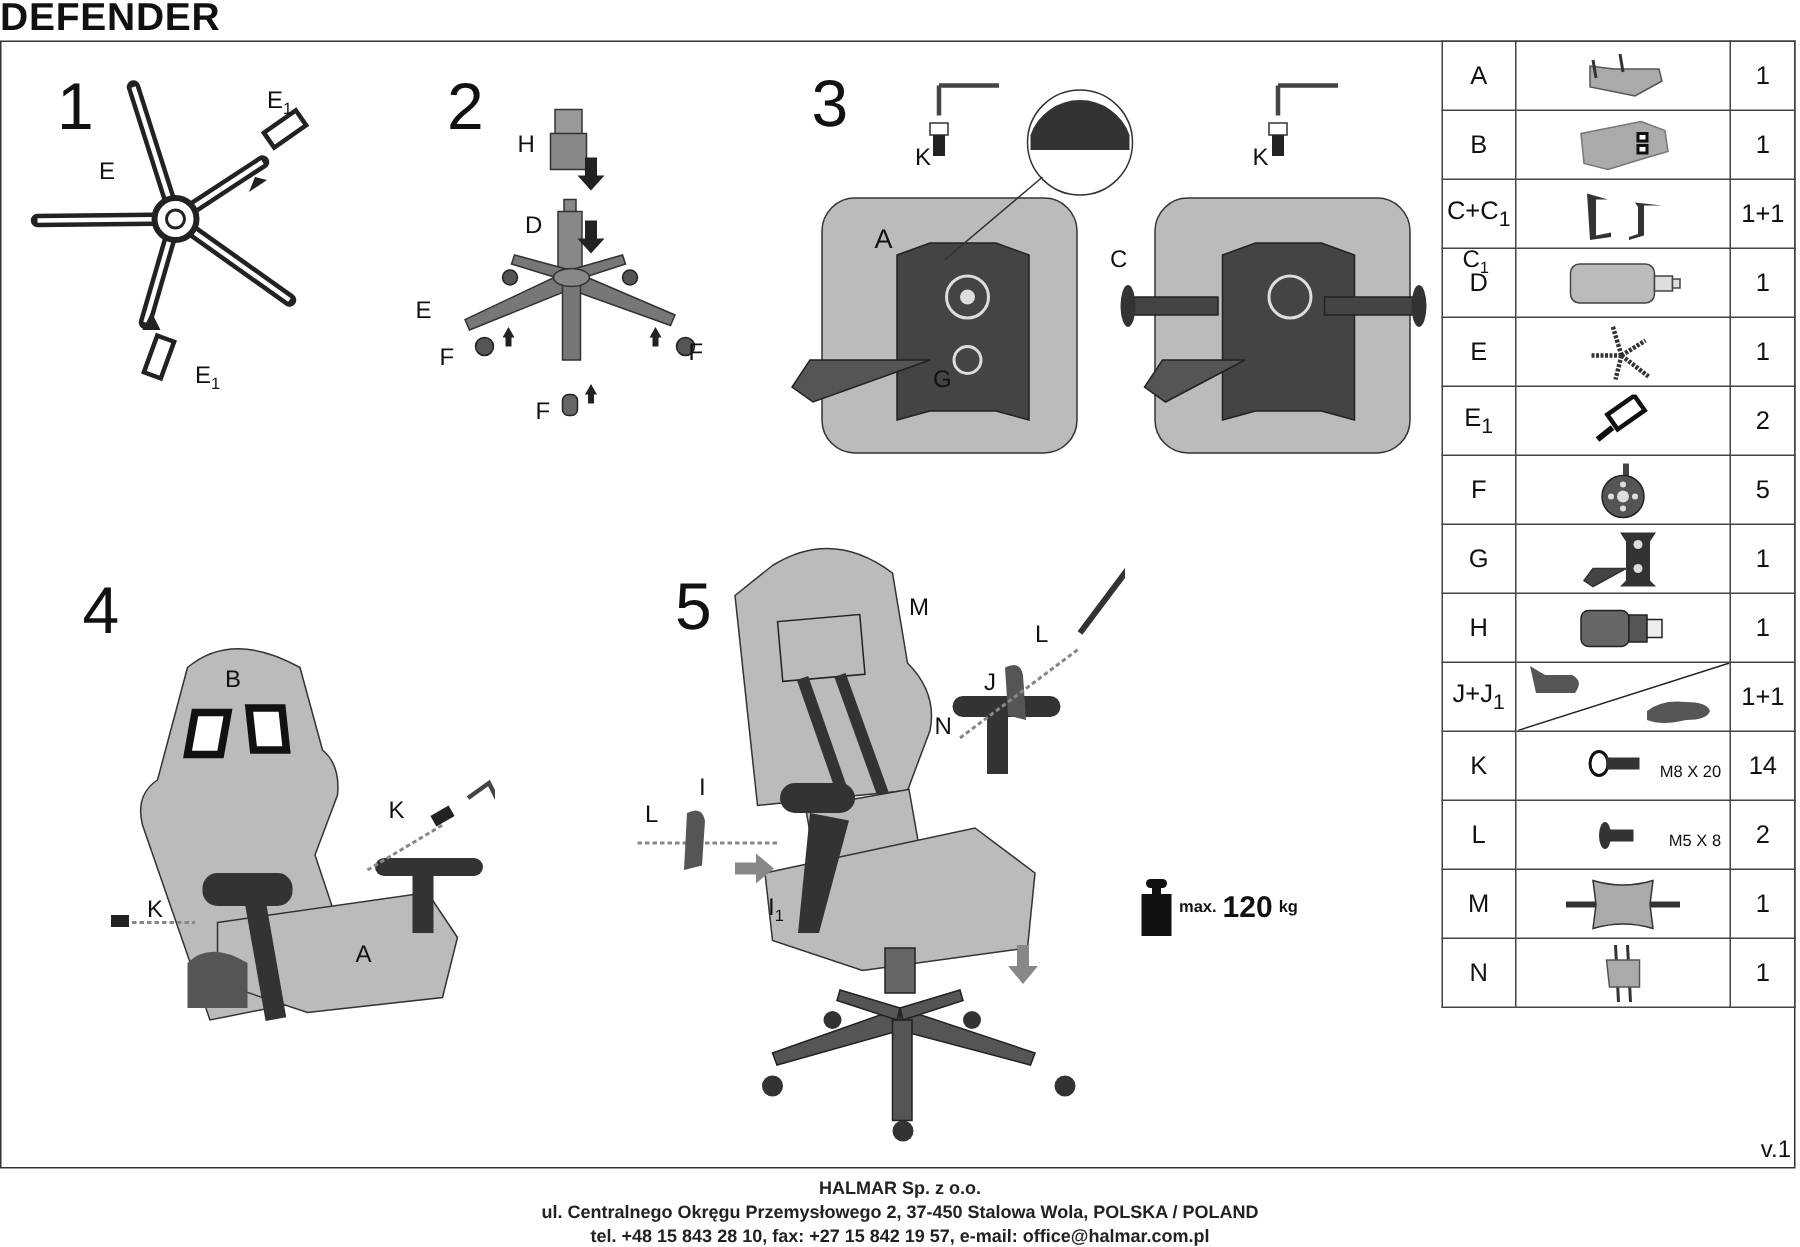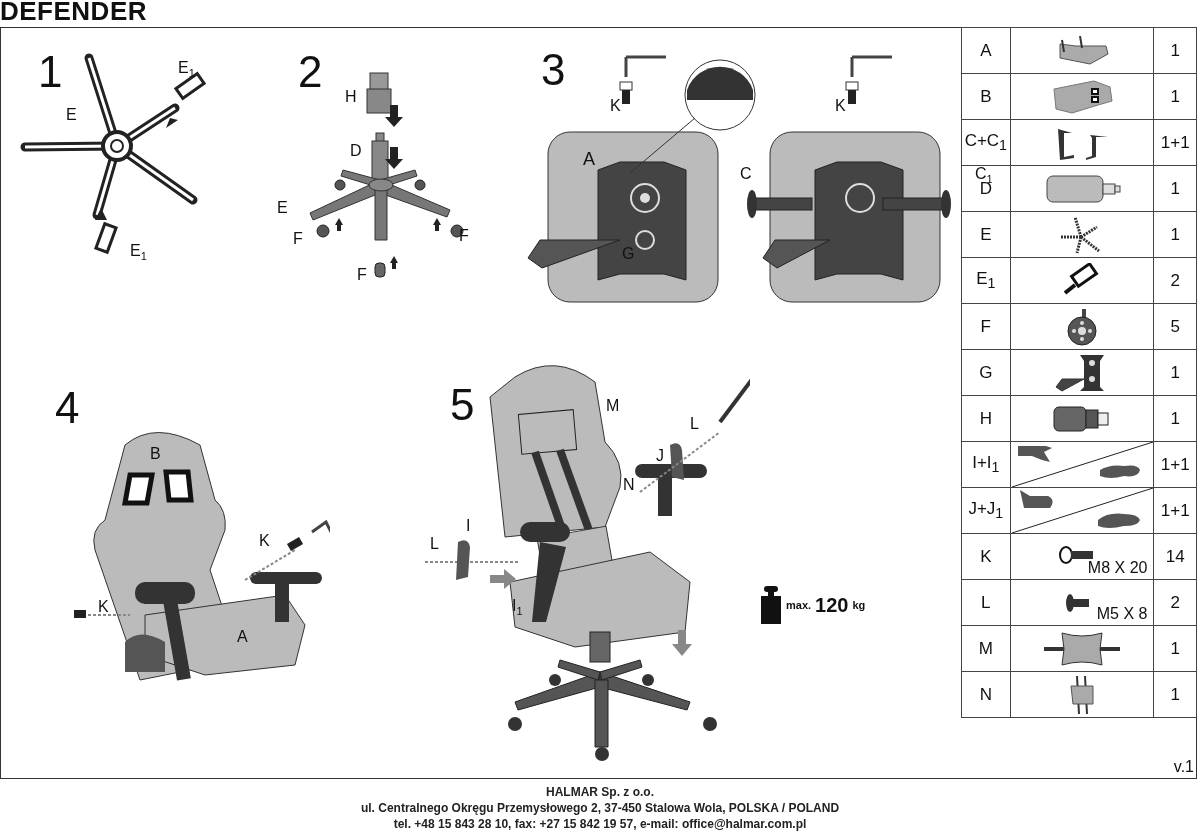--- a/index.html
+++ b/index.html
@@ -9,21 +9,21 @@
   .stepnum { position:absolute; font-size:44px; color:#111; line-height:1; }
   .lbl { position:absolute; font-size:16px; color:#111; line-height:1; }
   .lbl sub { font-size:11px; }
   
   .parts { position:absolute; left:961px; top:27px; width:236px; border-collapse:collapse; }
   .parts td { border:1px solid #444; height:45px; padding:0; text-align:center; vertical-align:middle; font-size:17px; }
   .parts td.code { width:47px; }
   .parts td.qty { width:41px; }
   .parts td.img { width:141px; position:relative; }
   .parts td.img svg { display:block; margin:0 auto; }
-  .parts td.img .spec { position:absolute; right:6px; bottom:2px; font-size:16px; }
+  .parts td.img .spec { position:absolute; right:6px; bottom:12px; font-size:11px; }
   .version { position:absolute; right:6px; top:758px; font-size:16px; }
   .footer { position:absolute; left:0; top:784px; width:1200px; text-align:center; font-size:12px; line-height:16px; color:#222;font-weight:bold; }
   .weight { position:absolute; left:760px; top:586px; display:flex; align-items:center; gap:4px; }
   .weight .w-small { font-size:11px; font-weight:bold; }
   .weight .w-big { font-size:20px; font-weight:bold; }
   svg.draw { position:absolute; }
 </style>
 </head>
 <body>
 
@@ -300,31 +300,20 @@
         <td class="img">
           <svg width="64" height="32">
             <rect x="4" y="4" width="32" height="24" rx="5" fill="#666" stroke="#222"></rect>
             <rect x="36" y="7" width="12" height="18" fill="#555" stroke="#222"></rect>
             <rect x="48" y="10" width="10" height="12" fill="#eee" stroke="#222"></rect>
           </svg>
         </td>
         <td class="qty">1</td>
       </tr>
     <tr>
-        <td class="code"><span>I+I</span><sub>1</sub></td>
-        <td class="img">
-          <svg width="141" height="45">
-            <line x1="0" y1="45" x2="141" y2="0" stroke="#222"></line>
-            <path d="M6 4 h28 l6 2 l-8 4 l6 10 l-8 -2 l-10 -4 h-14 z" fill="#555"></path>
-            <path d="M88 28 q10 -6 24 -4 q14 -2 16 4 q-2 8 -16 6 q-14 4 -24 0 z" fill="#555"></path>
-          </svg>
-        </td>
-        <td class="qty">1+1</td>
-      </tr>
-    <tr>
         <td class="code"><span>J+J</span><sub>1</sub></td>
         <td class="img">
           <svg width="141" height="45">
             <line x1="0" y1="45" x2="141" y2="0" stroke="#222"></line>
             <path d="M8 2 l10 6 h18 q8 4 2 12 h-26 z" fill="#555"></path>
             <path d="M86 32 q10 -8 26 -6 q14 0 16 6 q-2 6 -16 6 q-16 4 -26 0 z" fill="#555"></path>
           </svg>
         </td>
         <td class="qty">1+1</td>
       </tr>

